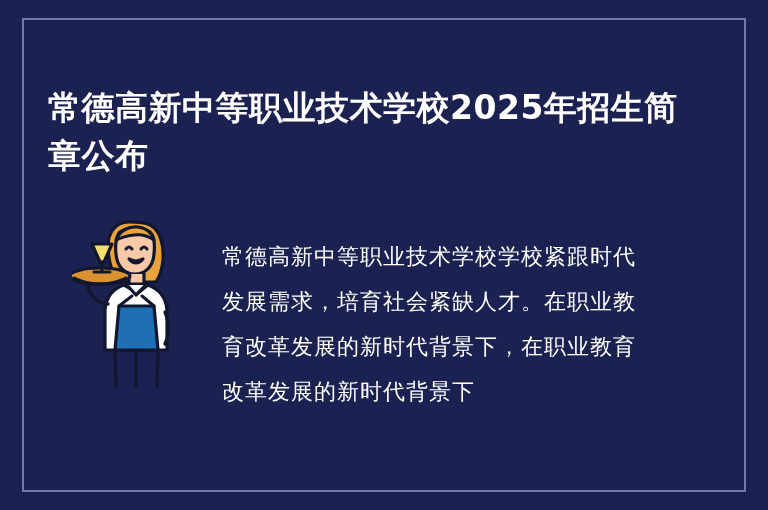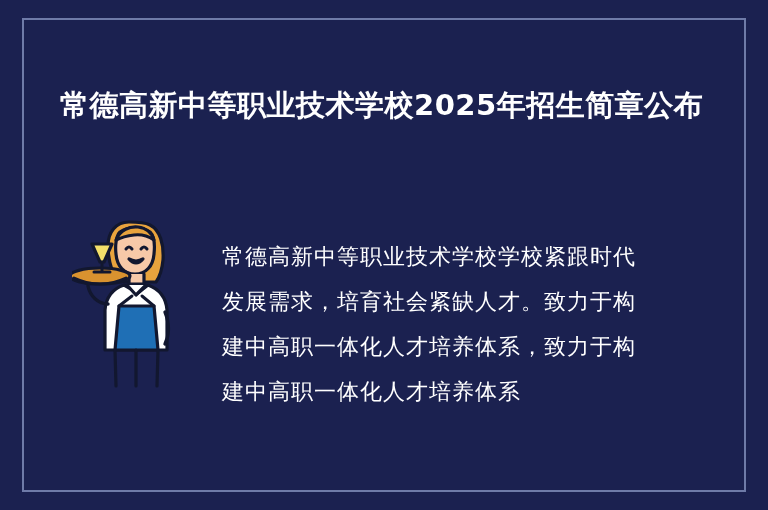--- a/index.html
+++ b/index.html
@@ -29,26 +29,25 @@
     border: 2px solid #6f7ba8;
     box-sizing: border-box;
     pointer-events: none;
   }
   .title {
     position: absolute;
     left: 48px;
     top: 62px;
     width: 660px;
     color: #ffffff;
-    font-size: 29px;
+    font-size: 33px;
     line-height: 48px;
     font-weight: bold;
     letter-spacing: 0.5px;
     font-family: "DejaVu Sans", "Liberation Sans", sans-serif;
-    margin-left: 12px;
   }
   .body-text {
     position: absolute;
     left: 222px;
     top: 212px;
     width: 430px;
     color: #ffffff;
     font-size: 22px;
     line-height: 45px;
     letter-spacing: 1px;
@@ -107,15 +106,15 @@
         <path d="M2 78 q26 12 52 0" stroke-width="3"></path>
 
         <path d="M20 44 L40 44 L32 62 L28 62 Z" fill="#f4e06a"></path>
         <path d="M30 62 L30 72 M22 72 L38 72" stroke-width="3"></path>
 
         <path d="M93 112 C98 124 97 136 93 144" stroke-width="3.4"></path>
       </g>
     </svg>
   </div>
 
-  <p class="body-text">常德高新中等职业技术学校学校紧跟时代发展需求，培育社会紧缺人才。致力于构建中高职一体化人才培养体系，致力于构建中高职一体化人才培养体系</p>
+  <p class="body-text">常德高新中等职业技术学校学校紧跟时代发展需求，培育社会紧缺人才。在职业教育改革发展的新时代背景下，在职业教育改革发展的新时代背景下</p>
 
 </div>
 
 </body></html>

